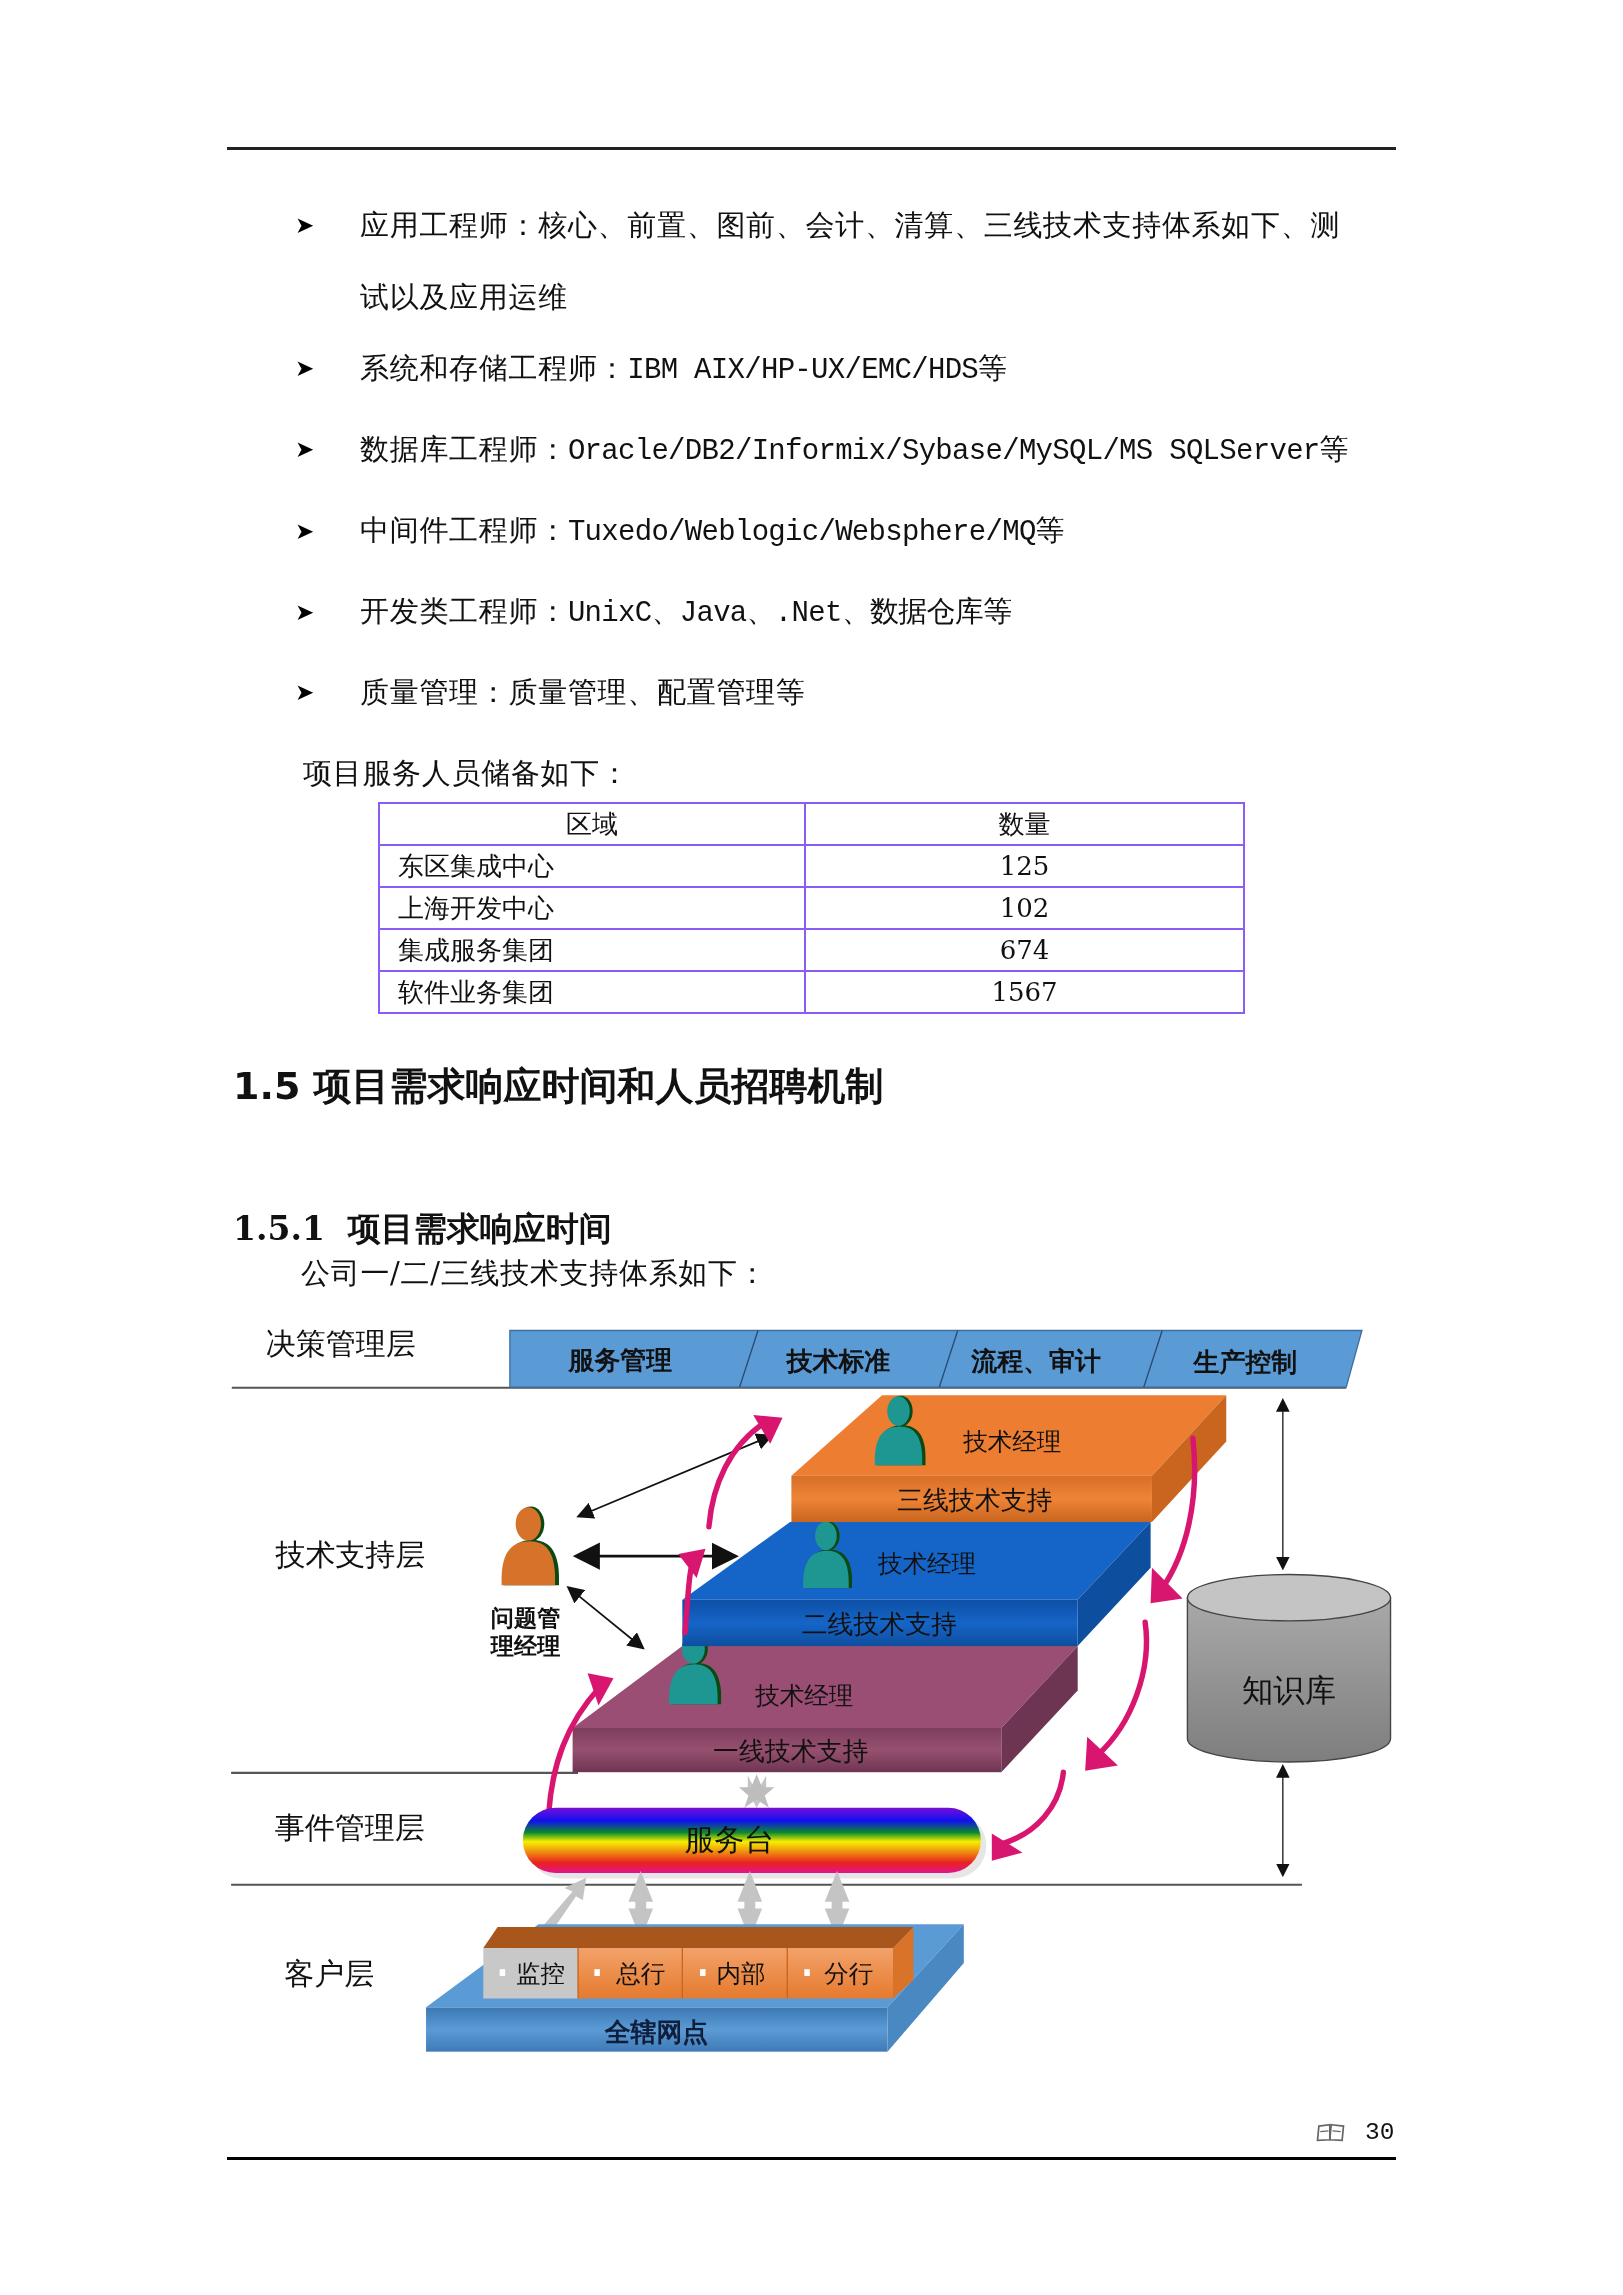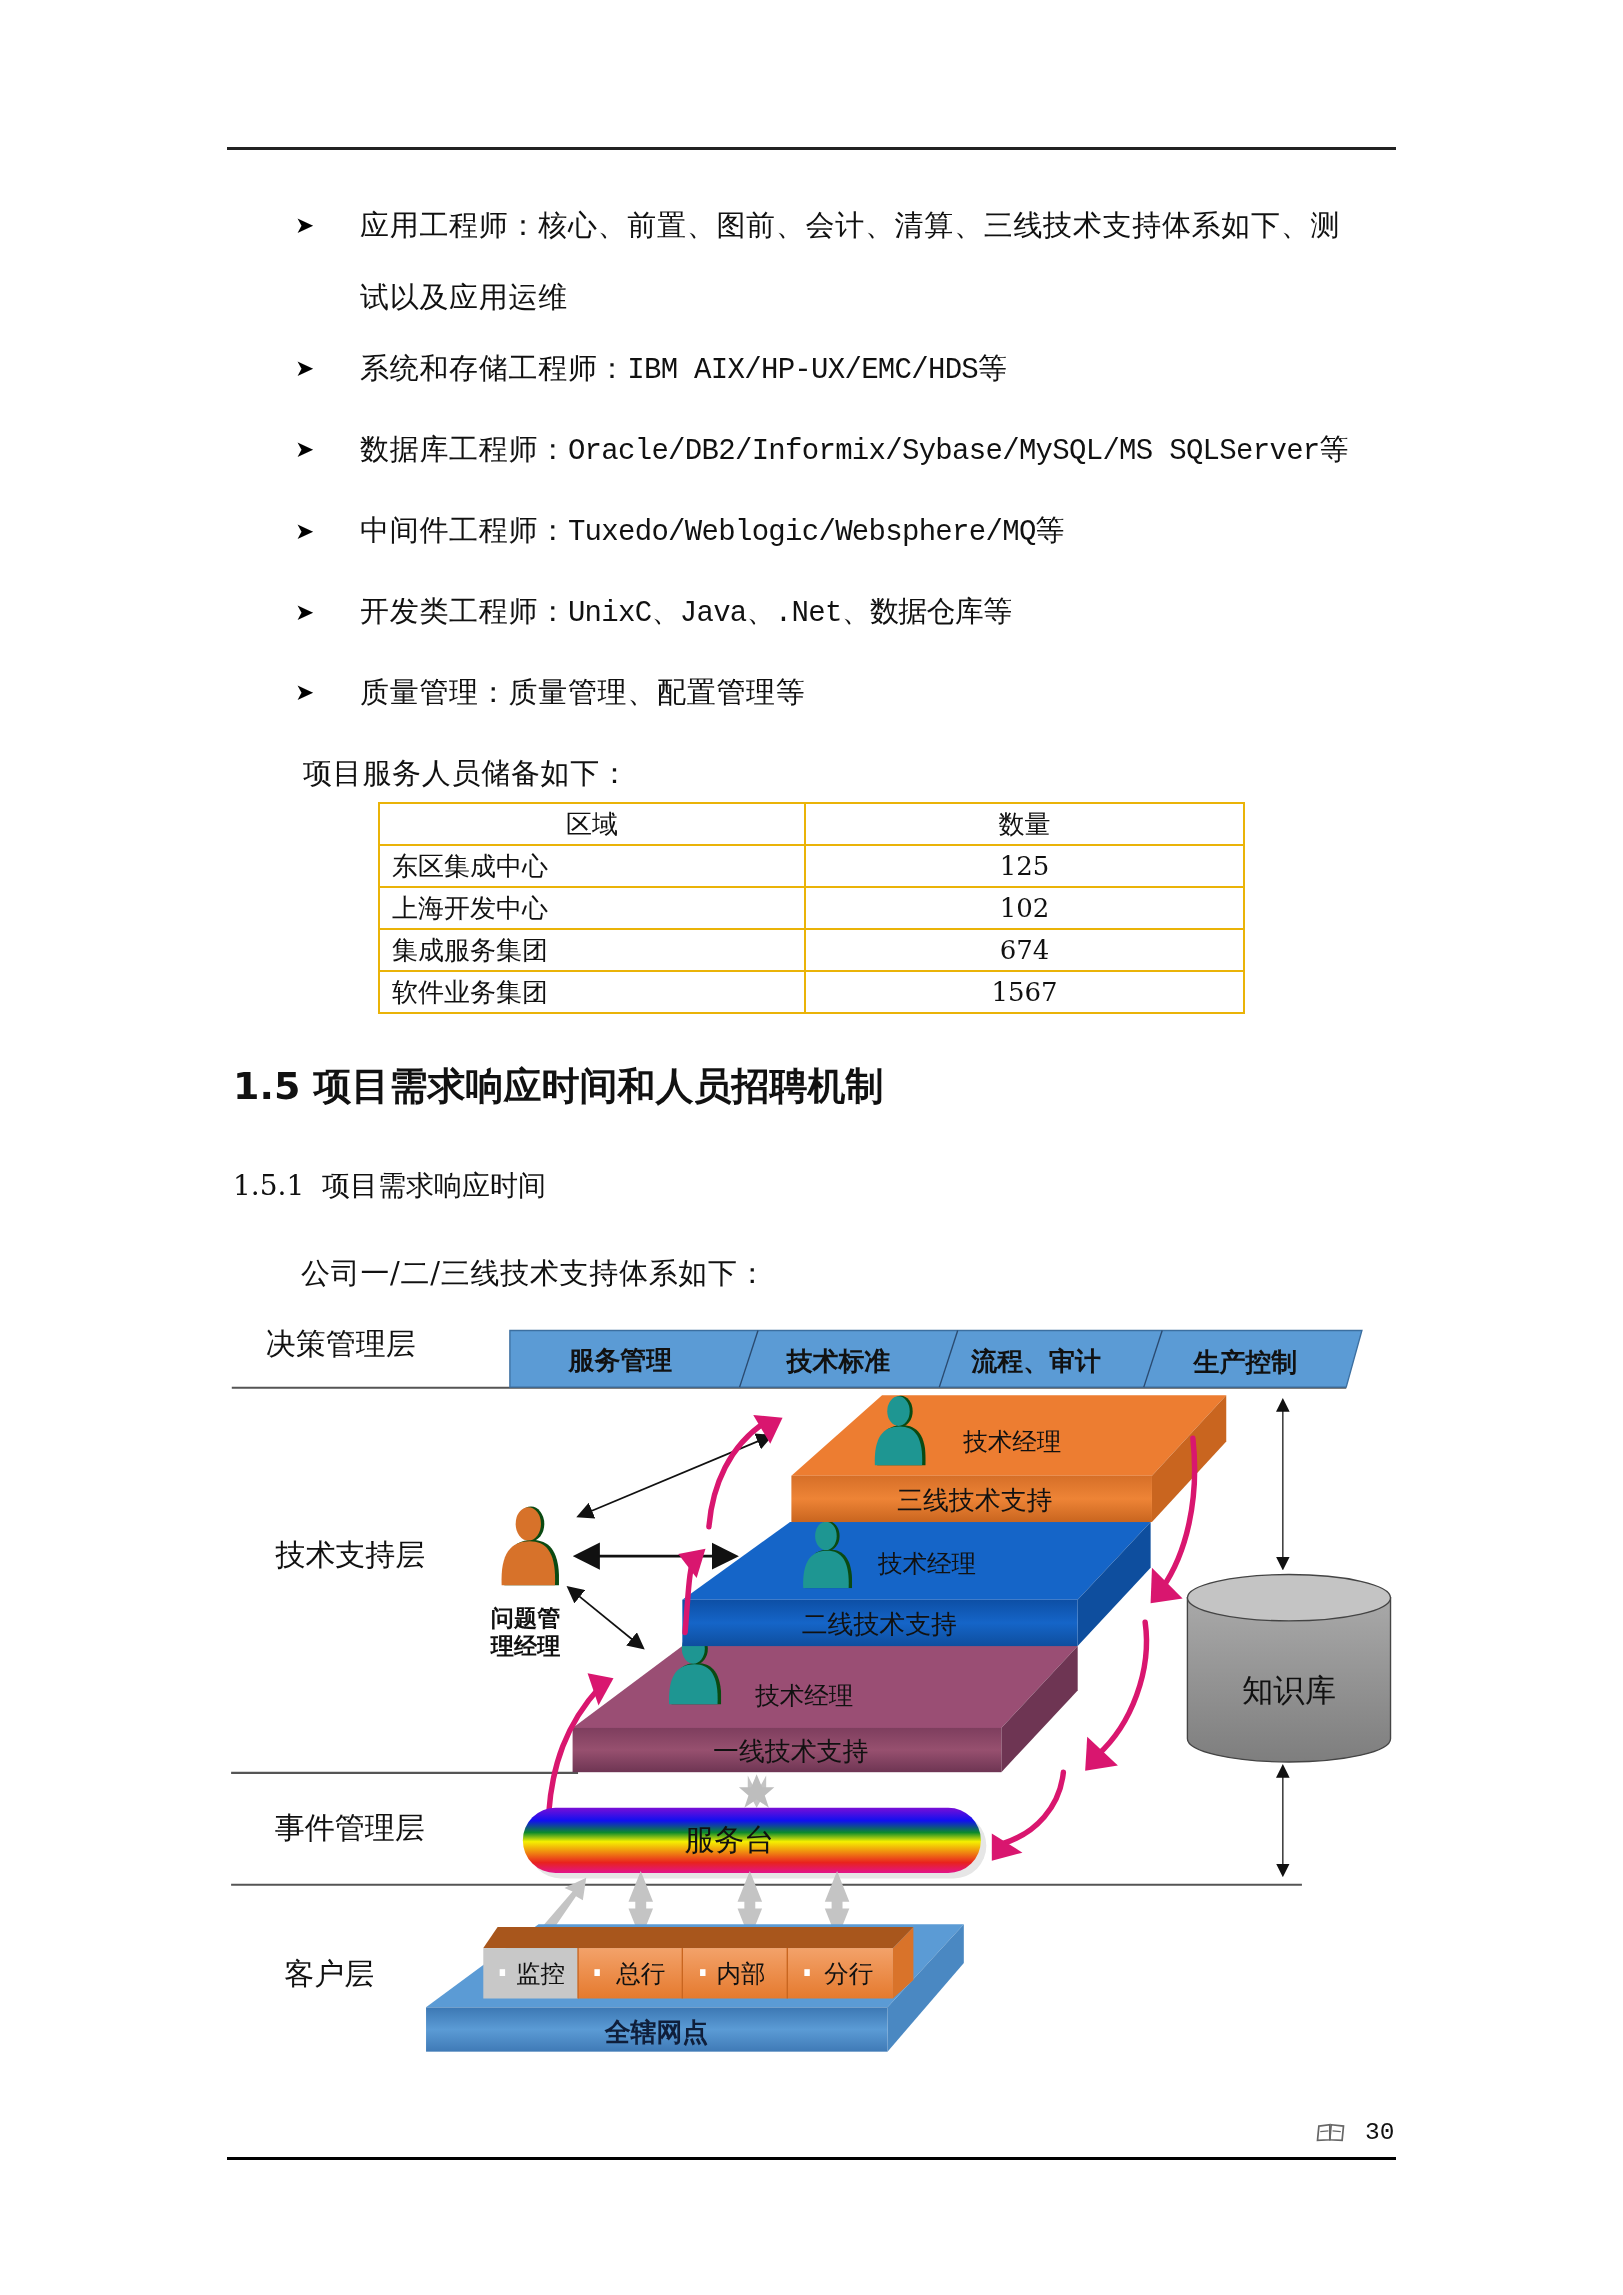--- a/index.html
+++ b/index.html
@@ -6,26 +6,26 @@
   body { width: 1623px; height: 2295px; position: relative; overflow: hidden;
          font-family: "DejaVu Serif", "Liberation Serif", serif; color: #111; }
   .abs { position: absolute; white-space: nowrap; }
   .rule { position: absolute; background: #222; }
   .body-text { font-size: 29px; line-height: 1; letter-spacing: 0.7px; }
   .bullet { position: absolute; font-size: 23px; line-height: 1; color: #000;
             font-family: "DejaVu Sans", sans-serif; }
   .mono { font-family: "Liberation Mono", "DejaVu Sans Mono", monospace; letter-spacing: -0.7px; }
   table.staff { position: absolute; left: 378px; top: 802px; width: 867px; border-collapse: collapse;
                 font-size: 26px; font-family: "DejaVu Serif", "Liberation Serif", serif; }
-  table.staff td, table.staff th { border: 2px solid #eab308; height: 40px; padding: 0 12px; font-weight: normal; }
+  table.staff td, table.staff th { border: 2px solid #8b5cf6; height: 40px; padding: 0 18px; font-weight: normal; }
   table.staff th { text-align: center; }
   table.staff td.num { text-align: center; }
   table.staff col.c1 { width: 426px; }
   .h2 { font-family: "DejaVu Sans", "Liberation Sans", sans-serif; font-weight: bold; font-size: 38px; }
-  .h3 { font-family: "DejaVu Serif", "Liberation Serif", serif; font-weight: normal; font-size: 28px; }
+  .h3 { font-family: "DejaVu Serif", "Liberation Serif", serif; font-weight: bold; font-size: 33px; margin-top: 40px; }
   svg text { font-family: "DejaVu Sans", "Liberation Sans", sans-serif; }
 </style>
 </head>
 <body>
 
 <div class="rule" style="left:227px; top:147px; width:1169px; height:2.7px;"></div>
 
 <div>
   <span class="bullet" style="left:295px; top:214px;">➤</span>
   <div class="abs body-text" style="left:360px; top:211px;">

